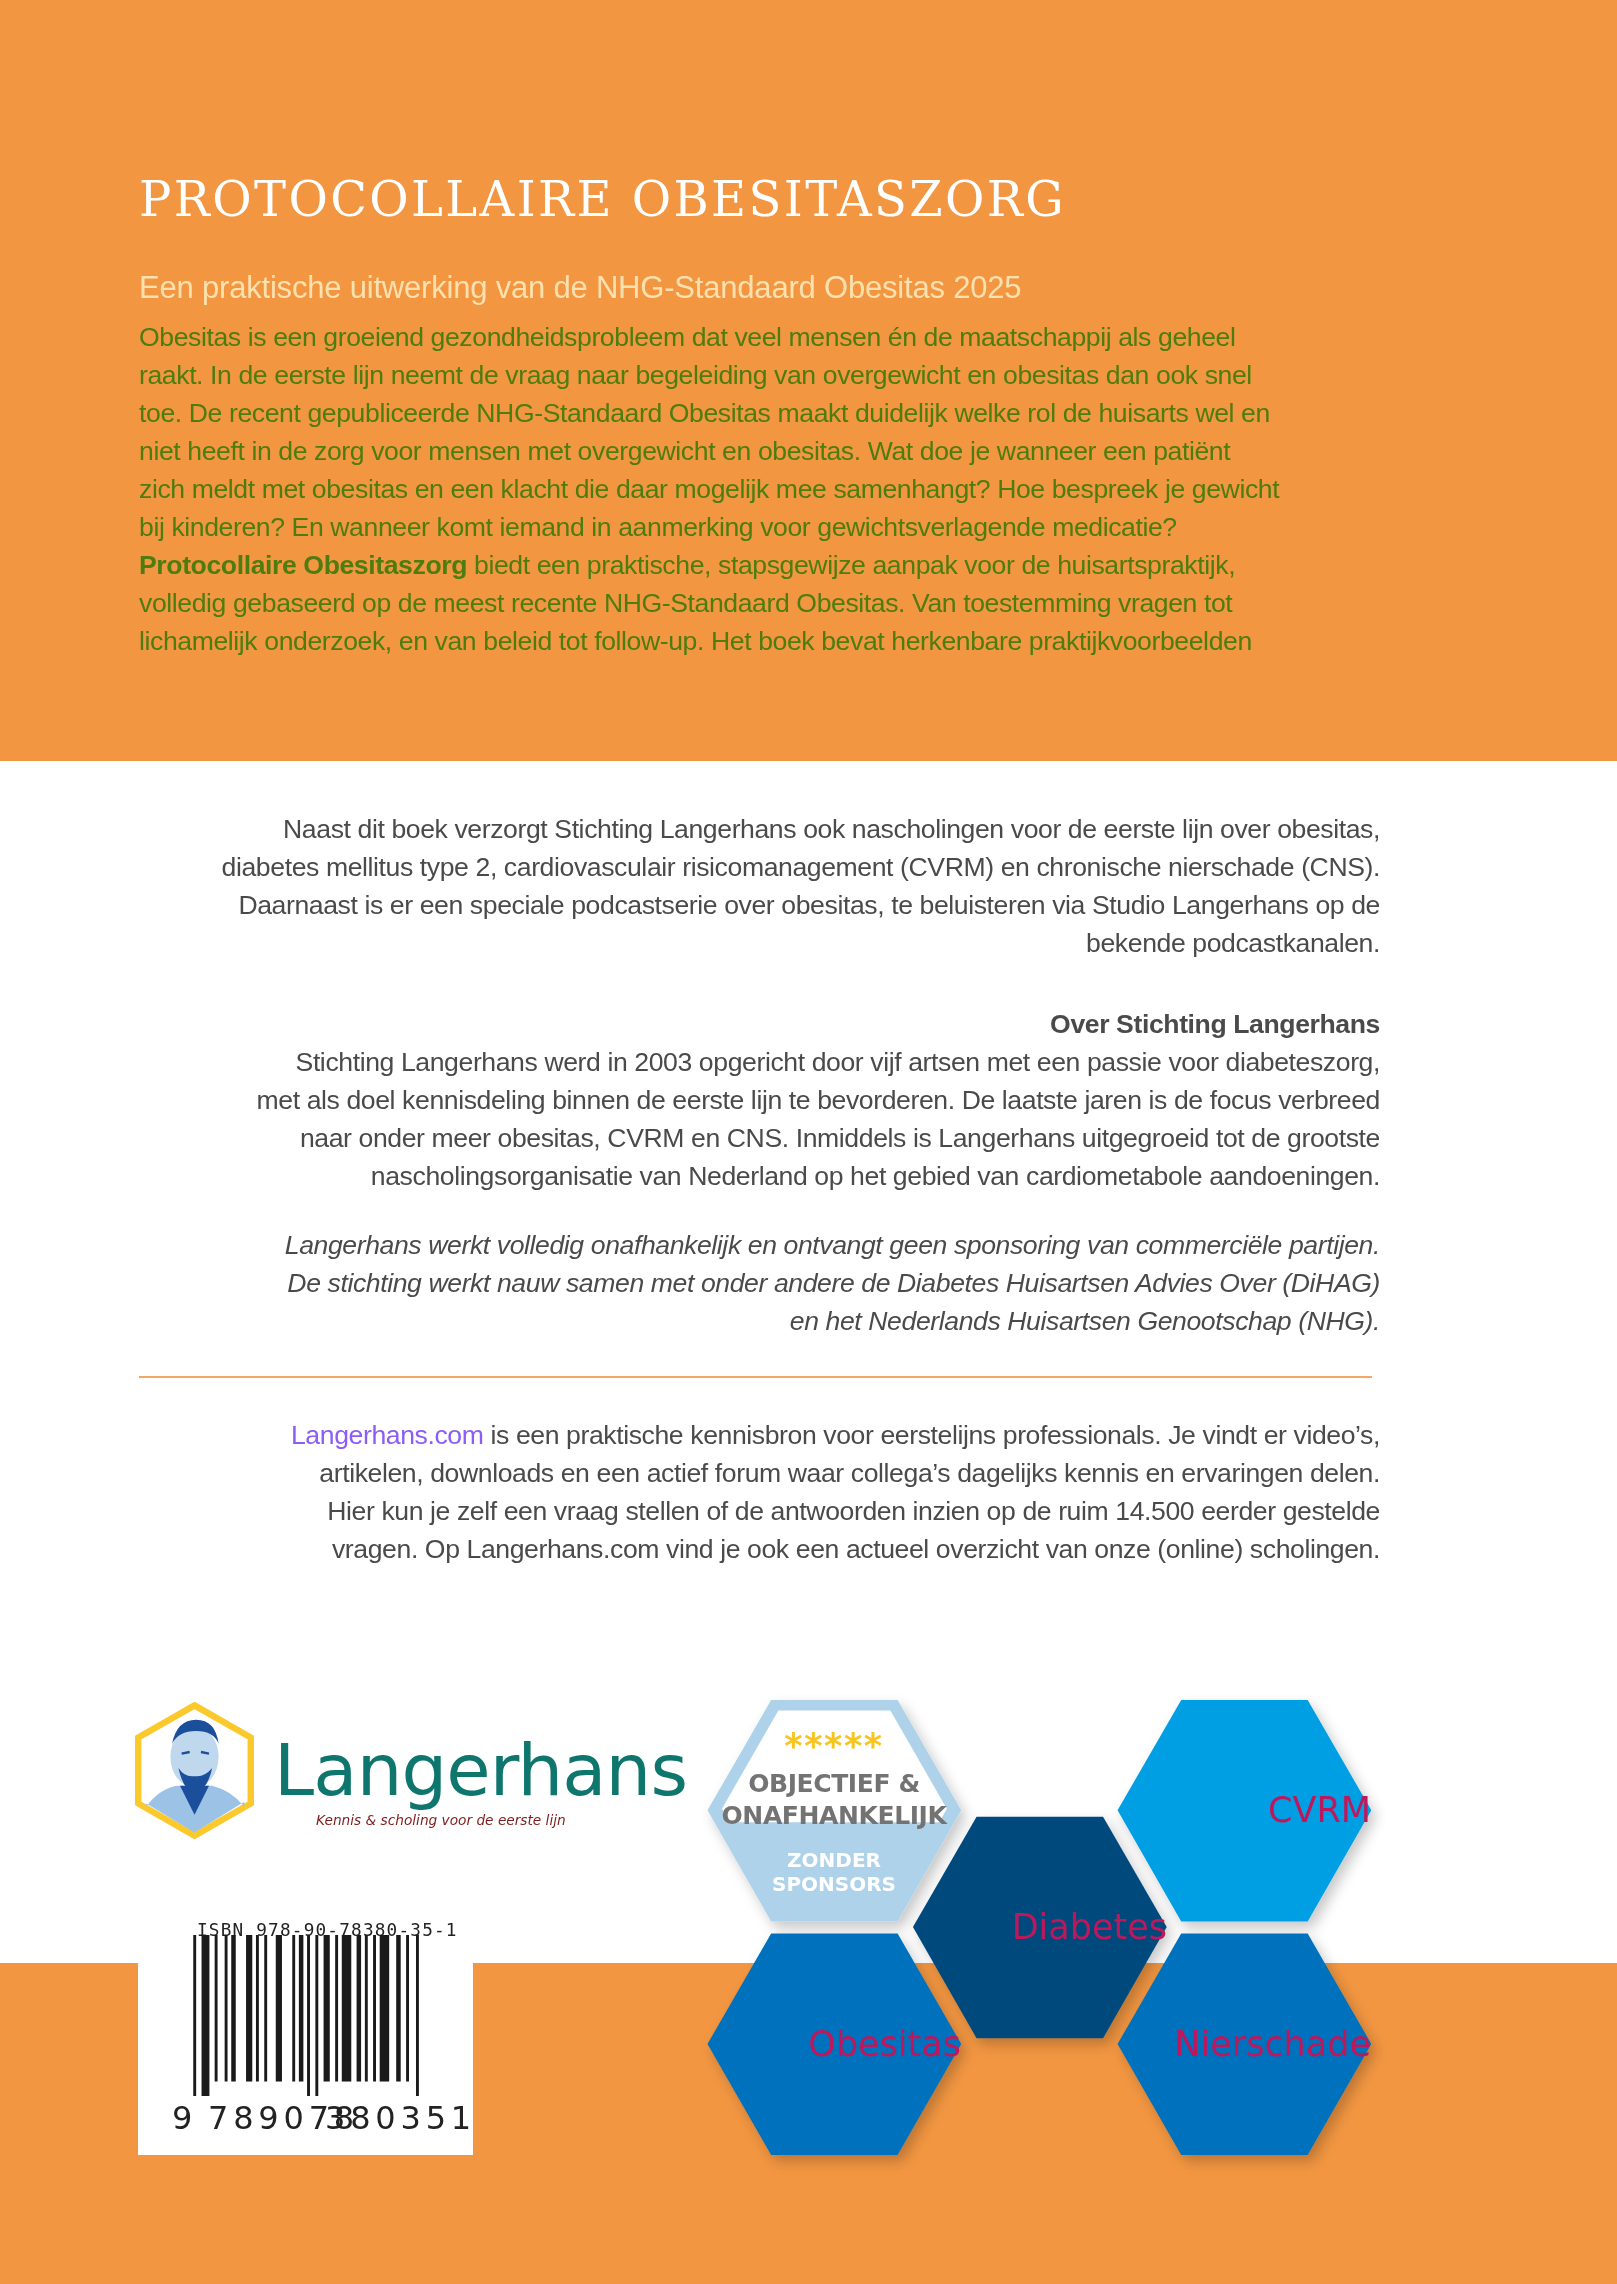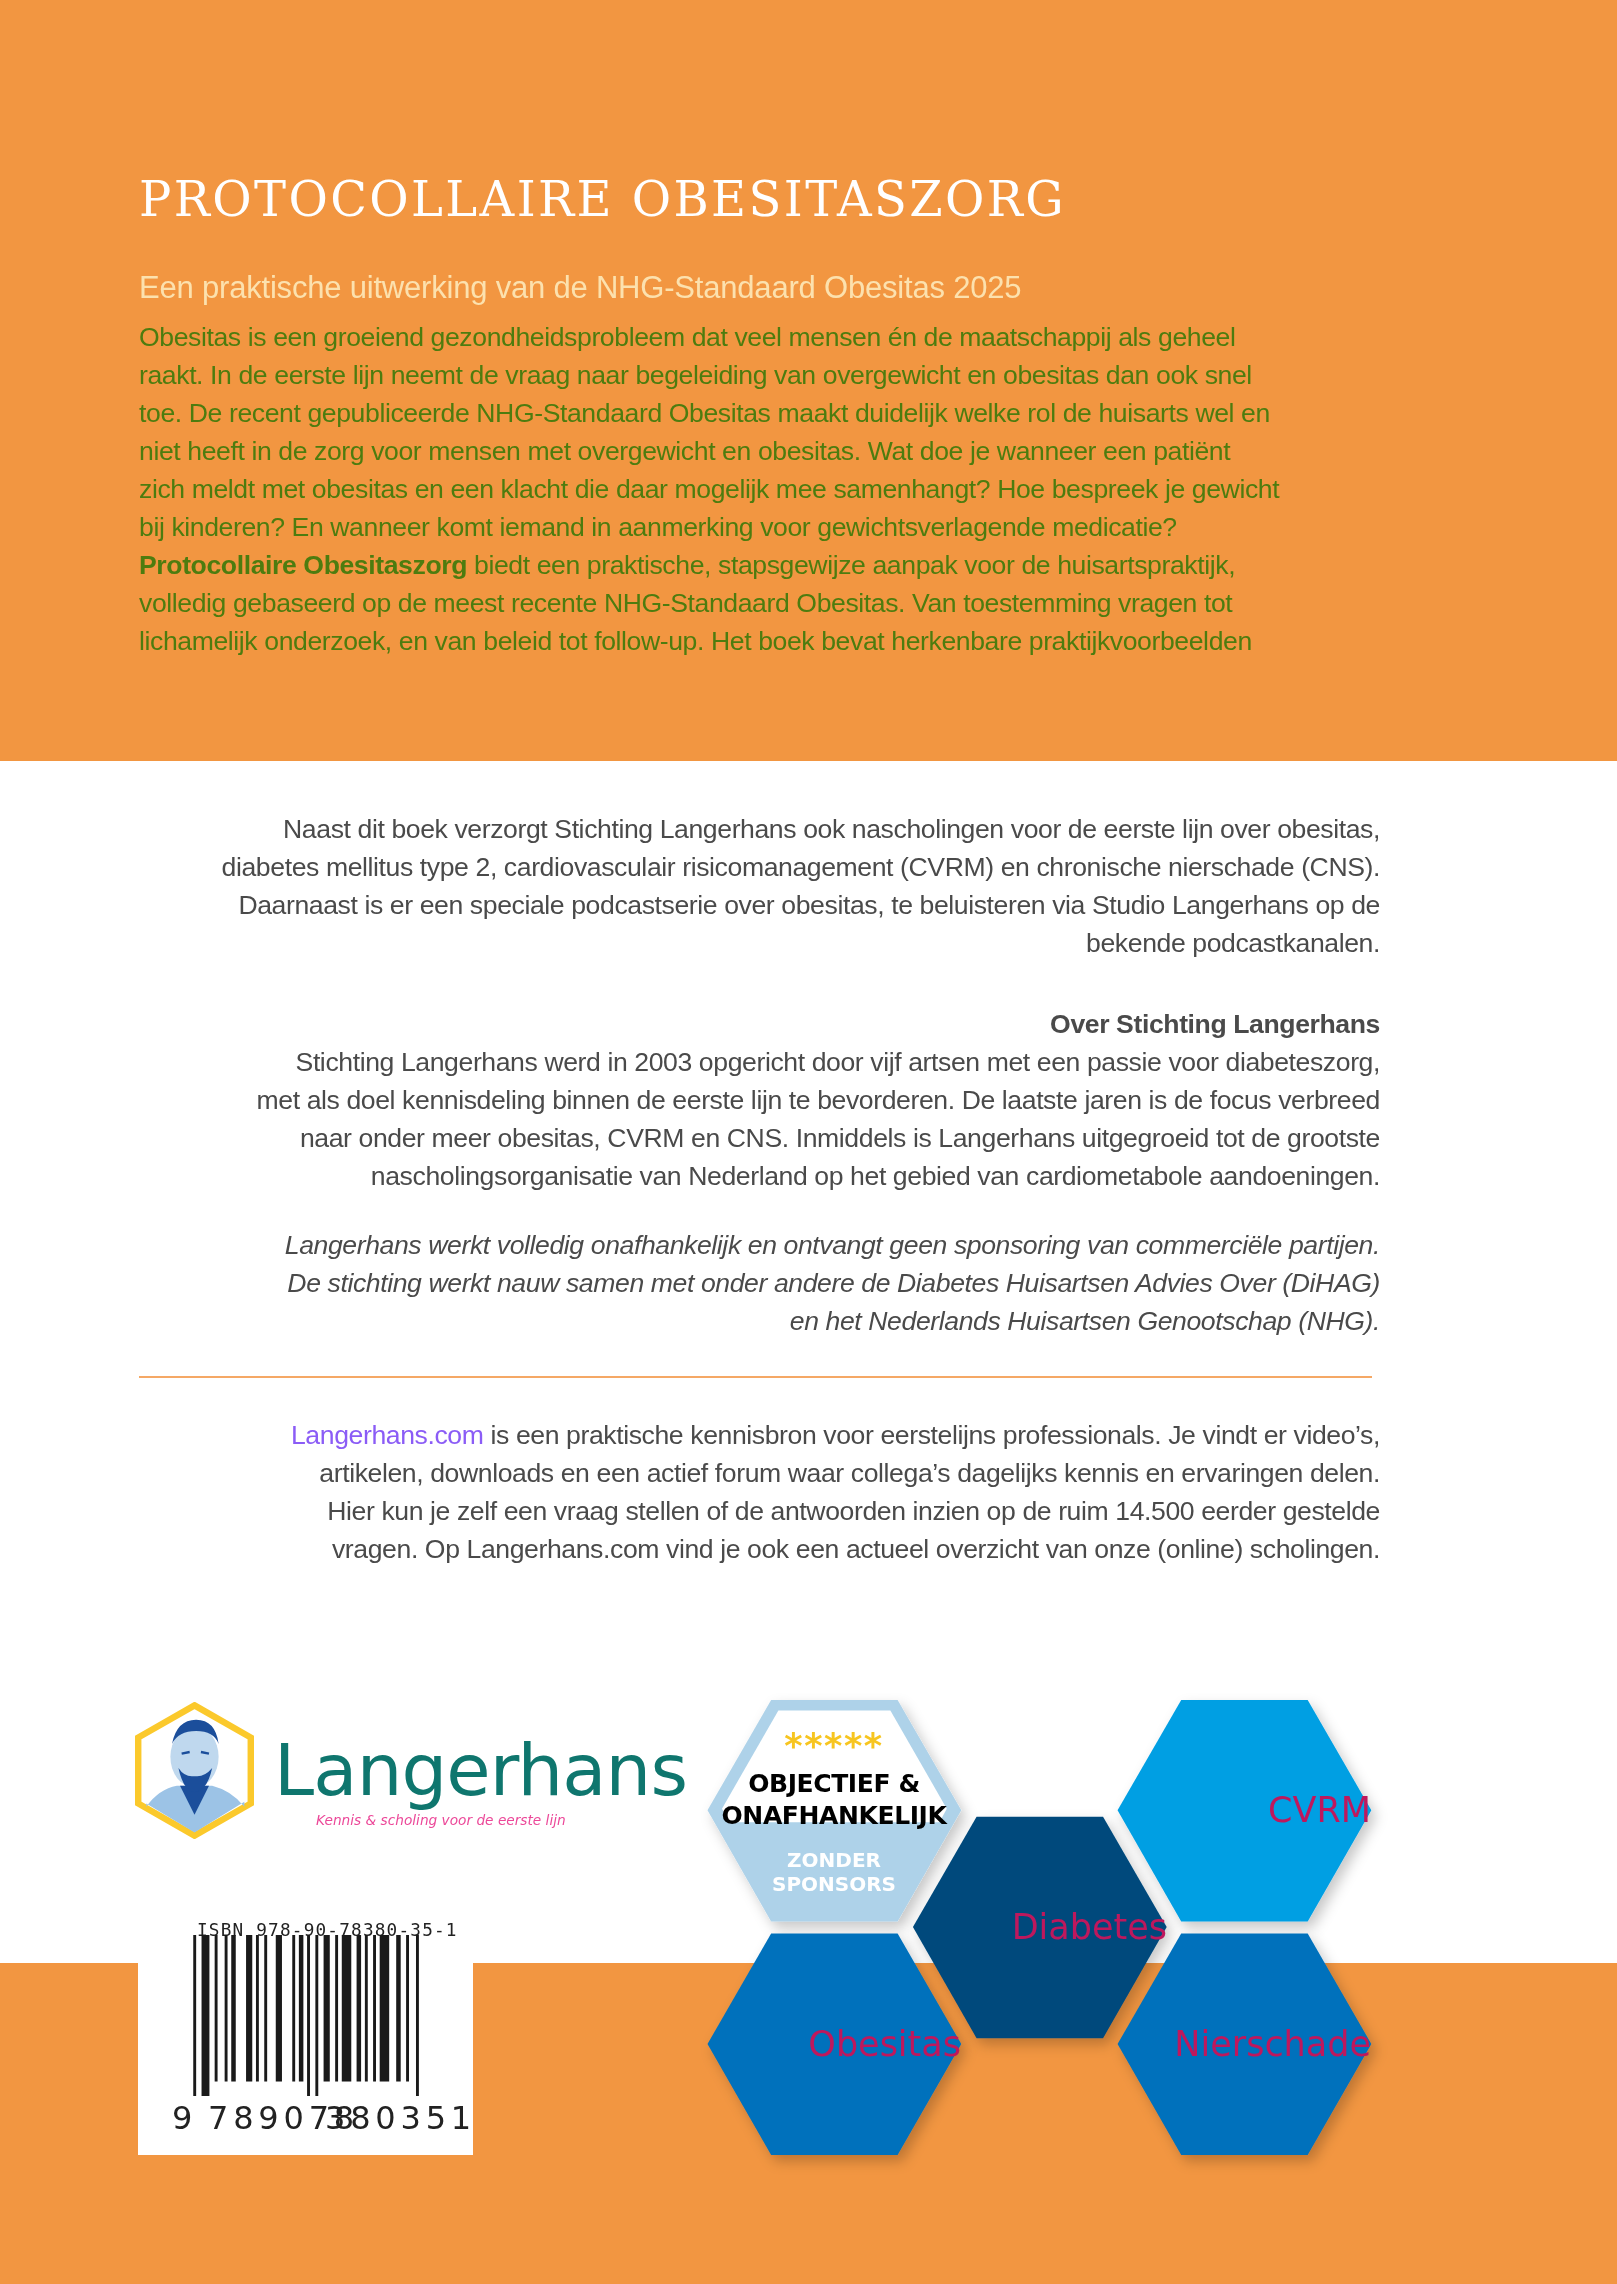--- a/index.html
+++ b/index.html
@@ -54,21 +54,21 @@
     .logo { position: absolute; left: 135px; top: 1702px; width: 451px; height: 137px; }
     .logo-hex { position: absolute; left: 0; top: 0; width: 119px; height: 137px; }
     .logo-word {
       position: absolute; left: 139px; top: 26px;
       font-family: "DejaVu Sans", sans-serif; font-size: 72px; color: #0f766e;
       letter-spacing: -0.8px; white-space: nowrap;
     }
     .logo-tag {
       position: absolute; left: 181px; top: 110px;
       font-family: "DejaVu Sans", sans-serif; font-style: italic;
-      font-size: 13.7px; color: #ec4899; white-space: nowrap;
+      font-size: 13.7px; color: #7f1d1d; white-space: nowrap;
     }
 
     
     .barcode-box {
       position: absolute; left: 138px; top: 1895px; width: 335px; height: 260px;
       background: #ffffff;
     }
     .isbn-text {
       position: absolute; left: 197px; top: 1920px;
       font-family: "DejaVu Sans Mono", "Liberation Mono", monospace;
@@ -93,21 +93,21 @@
       position: absolute; color: #be185d; font-family: "DejaVu Sans", sans-serif;
       font-size: 35px; text-align: right; width: 254px; white-space: nowrap;
     }
     .badge-stars {
       position: absolute; left: 707px; top: 1726px; width: 254px; text-align: center;
       color: #F7C51F; font-size: 35px; font-weight: bold; letter-spacing: 1.6px;
       font-family: "DejaVu Sans", sans-serif;
     }
     .badge-main {
       position: absolute; left: 707px; top: 1768px; width: 254px; text-align: center;
-      color: #000000; font-size: 25px; font-weight: bold; line-height: 32px;
+      color: #737373; font-size: 25px; font-weight: bold; line-height: 32px;
       font-family: "DejaVu Sans", sans-serif; letter-spacing: -0.4px;
     }
     .badge-sub {
       position: absolute; left: 707px; top: 1848px; width: 254px; text-align: center;
       color: #ffffff; font-size: 20px; font-weight: bold; line-height: 24px;
       font-family: "DejaVu Sans", sans-serif;
     }
   </style>
 </head>
 <body>

